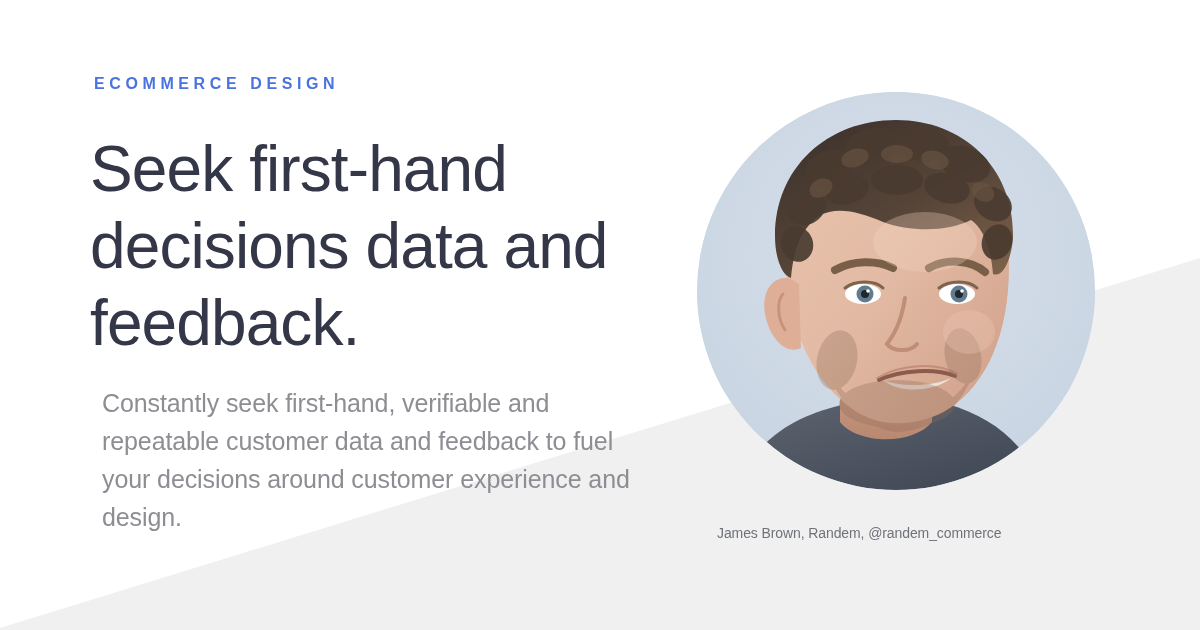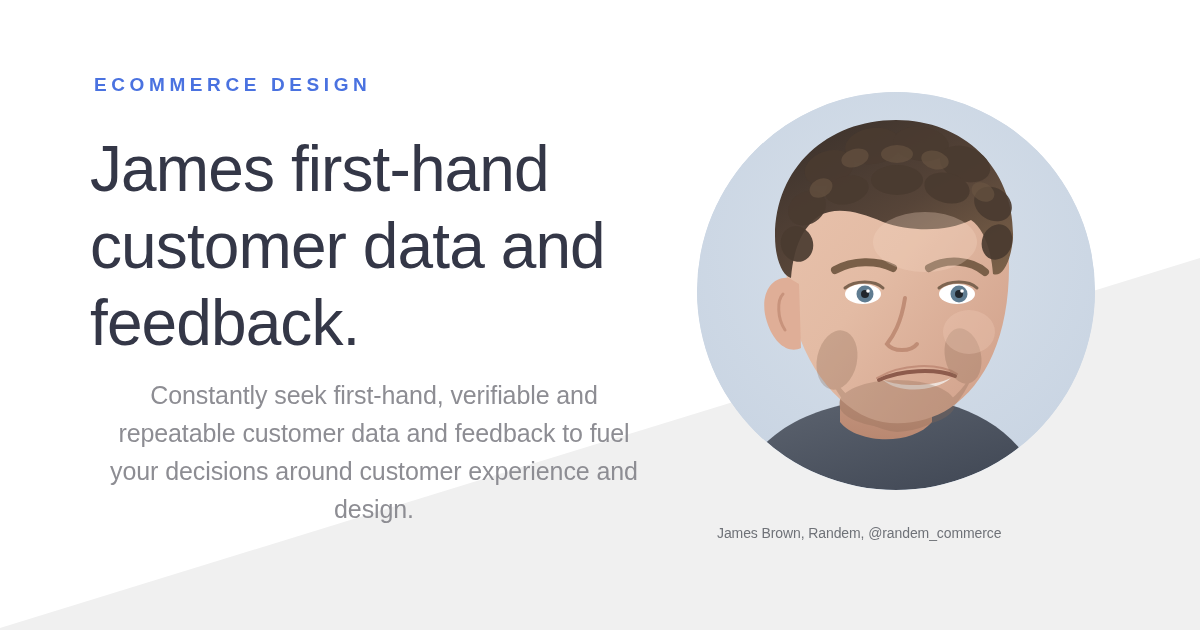--- a/index.html
+++ b/index.html
@@ -39,21 +39,21 @@
     left: 94px;
     top: 0;
     width: 600px;
     z-index: 3;
   }
 
   .eyebrow {
     position: absolute;
     left: 0;
     top: 75px;
-    font-size: 19px;
+    font-size: 16px;
     font-weight: bold;
     letter-spacing: 4.6px;
     color: #4a72e0;
     line-height: 1.1;
     white-space: nowrap;
   }
 
   .headline {
     position: absolute;
     left: -4px;
@@ -65,27 +65,26 @@
     line-height: 77px;
     letter-spacing: -0.9px;
     color: #343747;
   }
 
   .body-copy {
     position: absolute;
     left: 0;
     top: 376px;
     width: 560px;
-    margin: 0;
+    margin: 8px;
     font-size: 25px;
     font-weight: 400;
     line-height: 38px;
     letter-spacing: -0.1px;
     color: #8d8d93;
-    text-align: center;
   }
 
   
   .portrait-wrap {
     position: absolute;
     left: 697px;
     top: 92px;
     width: 398px;
     height: 398px;
     border-radius: 50%;
@@ -231,20 +230,20 @@
         <ellipse cx="228" cy="150" rx="52" ry="30" fill="#f4d7c4" opacity="0.30"></ellipse>
 
         <ellipse cx="272" cy="240" rx="26" ry="22" fill="#f2cdb8" opacity="0.30"></ellipse>
       </g>
     </svg>
   </div>
 
   <div class="text-column">
     <div class="eyebrow">ECOMMERCE DESIGN</div>
 
-    <h1 class="headline">James first-hand customer data and feedback.</h1>
+    <h1 class="headline">Seek first-hand decisions data and feedback.</h1>
 
     <p class="body-copy">Constantly seek first-hand, verifiable and repeatable customer data and feedback to fuel your decisions around customer experience and design.</p>
   </div>
 
   <div class="attribution">James Brown, Randem, @randem_commerce</div>
 
 </div>
 
 </body></html>

